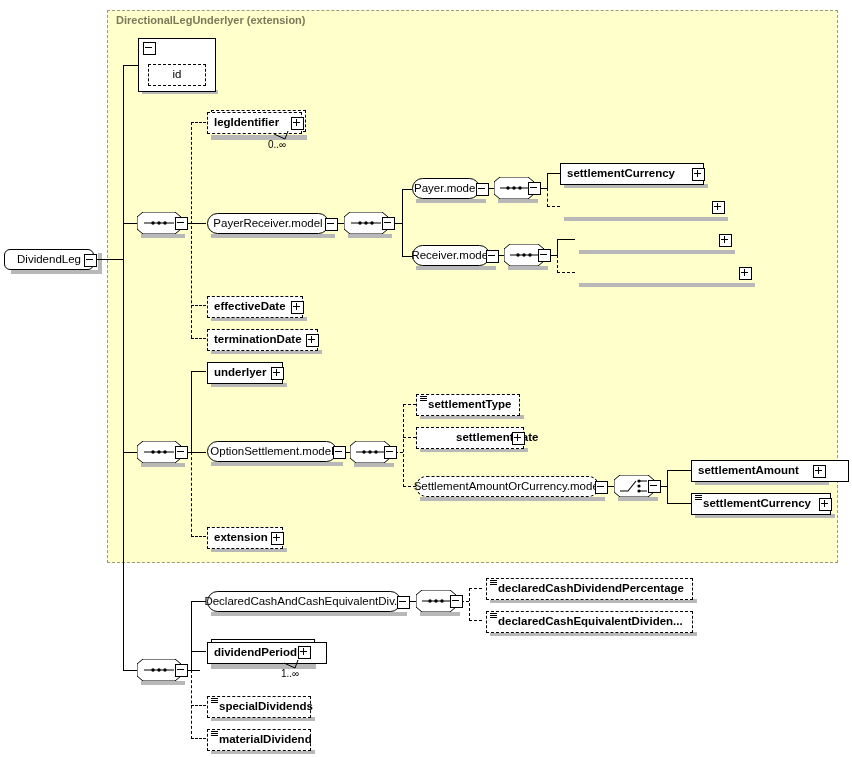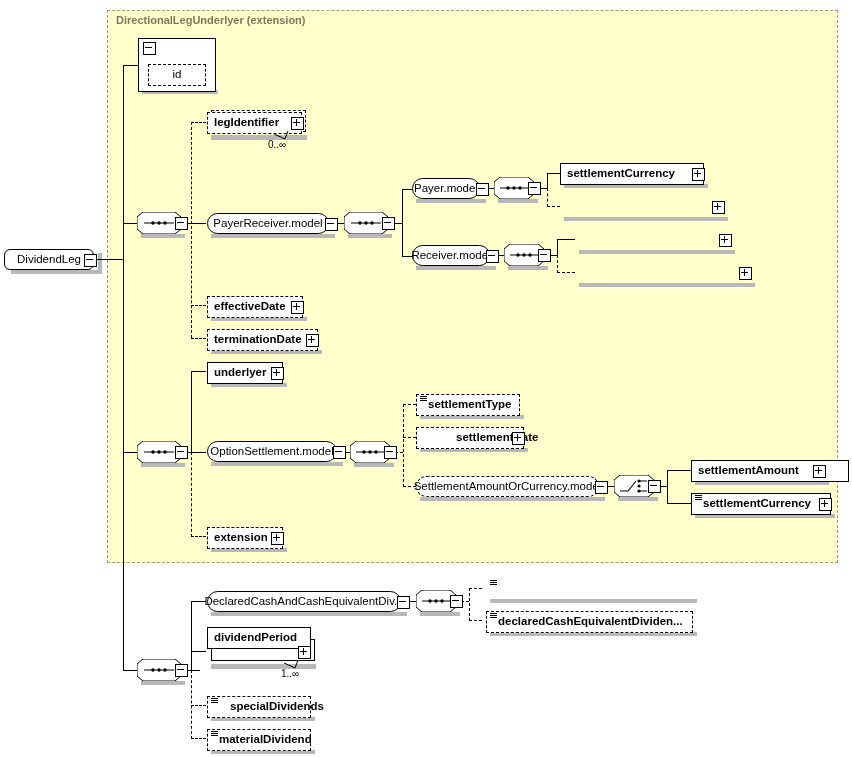--- a/index.html
+++ b/index.html
@@ -462,49 +462,52 @@
     </svg>
   </div>
   <div class="shadow" style="left:420px;top:612px;width:40px;height:4px;"></div>
   <div class="toggle" style="left:450px;top:595px;"></div>
   <div class="dln h" style="left:461px;top:601px;width:8px;"></div>
   <div class="dln v" style="left:469px;top:588px;height:33px;"></div>
   <div class="dln h" style="left:469px;top:588px;width:13px;"></div>
   <div class="dln h" style="left:469px;top:620px;width:13px;"></div>
 
   <div class="shadow" style="left:490px;top:599px;width:207px;height:4px;"></div>
+  <div class="node el opt" style="left:486px;top:578px;width:207px;padding-left:11px;">
+    <span class="lbl">declaredCashDividendPercentage</span>
+  </div>
   <div class="stmark" style="left:490px;top:580px;">
       <i></i>
       <i></i>
       <i></i>
     </div>
 
   <div class="shadow" style="left:490px;top:632px;width:207px;height:4px;"></div>
   <div class="node el opt" style="left:486px;top:611px;width:207px;padding-left:11px;">
     <span class="lbl">declaredCashEquivalentDividen...</span>
   </div>
   <div class="stmark" style="left:490px;top:613px;">
       <i></i>
       <i></i>
       <i></i>
     </div>
 
   <div class="shadow" style="left:211px;top:664px;width:105px;height:5px;"></div>
   <div class="stackback" style="left:211px;top:639px;width:104px;height:22px;"></div>
-  <div class="node el" style="left:207px;top:627px;width:104px;">
+  <div class="node el" style="left:207px;top:642px;width:120px;">
     <span class="lbl">dividendPeriod</span>
   </div>
   <div class="toggle plus" style="left:298px;top:646px;"></div>
   <svg class="tick" style="left:272px;top:660px;" width="30" height="13">
     <path d="M 26 0 L 23 8 L 12 3" fill="none" stroke="#000" stroke-width="1"></path>
   </svg>
   <div class="card" style="left:281px;top:668px;">1..∞</div>
 
   <div class="shadow" style="left:211px;top:717px;width:104px;height:4px;"></div>
-  <div class="node el opt" style="left:207px;top:696px;width:104px;padding-left:22px;">
+  <div class="node el opt" style="left:207px;top:696px;width:104px;padding-left:11px;">
     <span class="lbl">specialDividends</span>
   </div>
   <div class="stmark" style="left:211px;top:698px;">
       <i></i>
       <i></i>
       <i></i>
     </div>
 
   <div class="shadow" style="left:211px;top:750px;width:104px;height:4px;"></div>
   <div class="node el opt" style="left:207px;top:729px;width:104px;padding-left:11px;">

